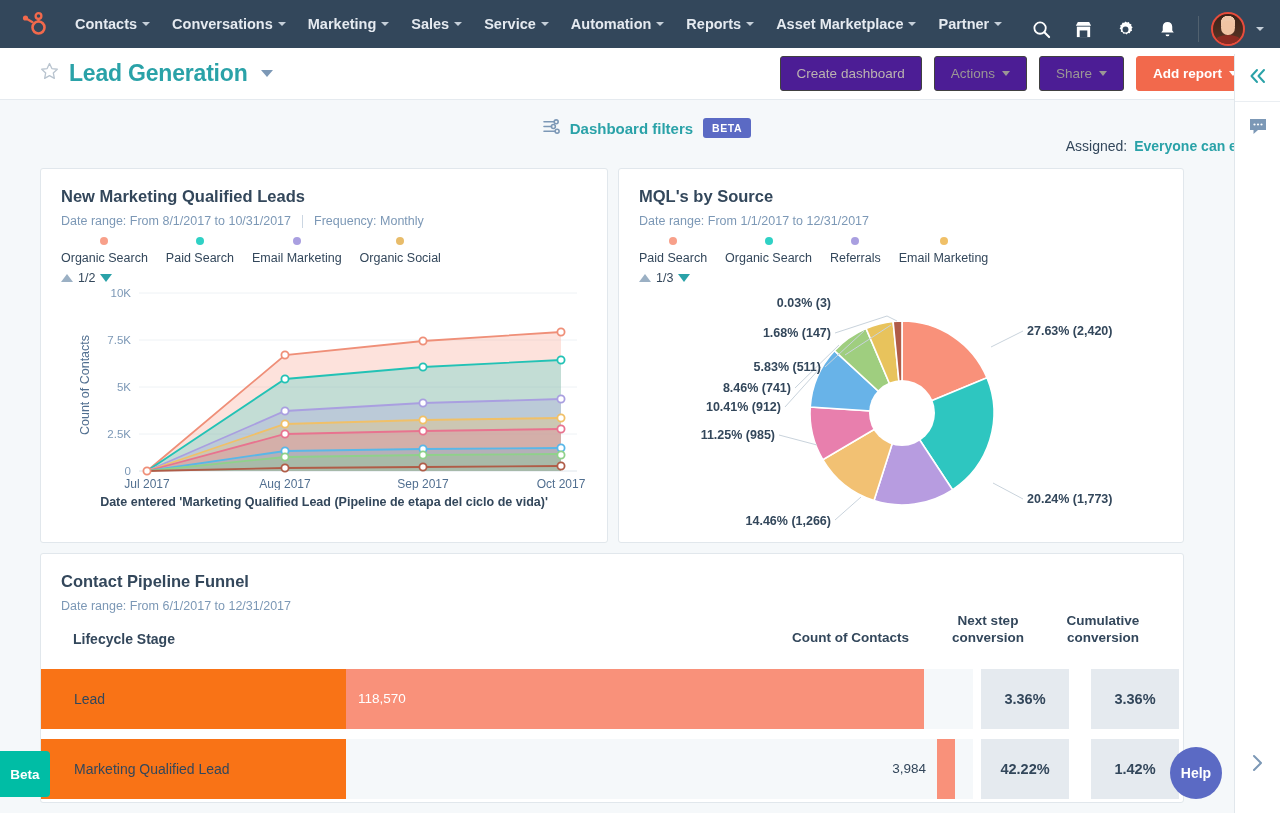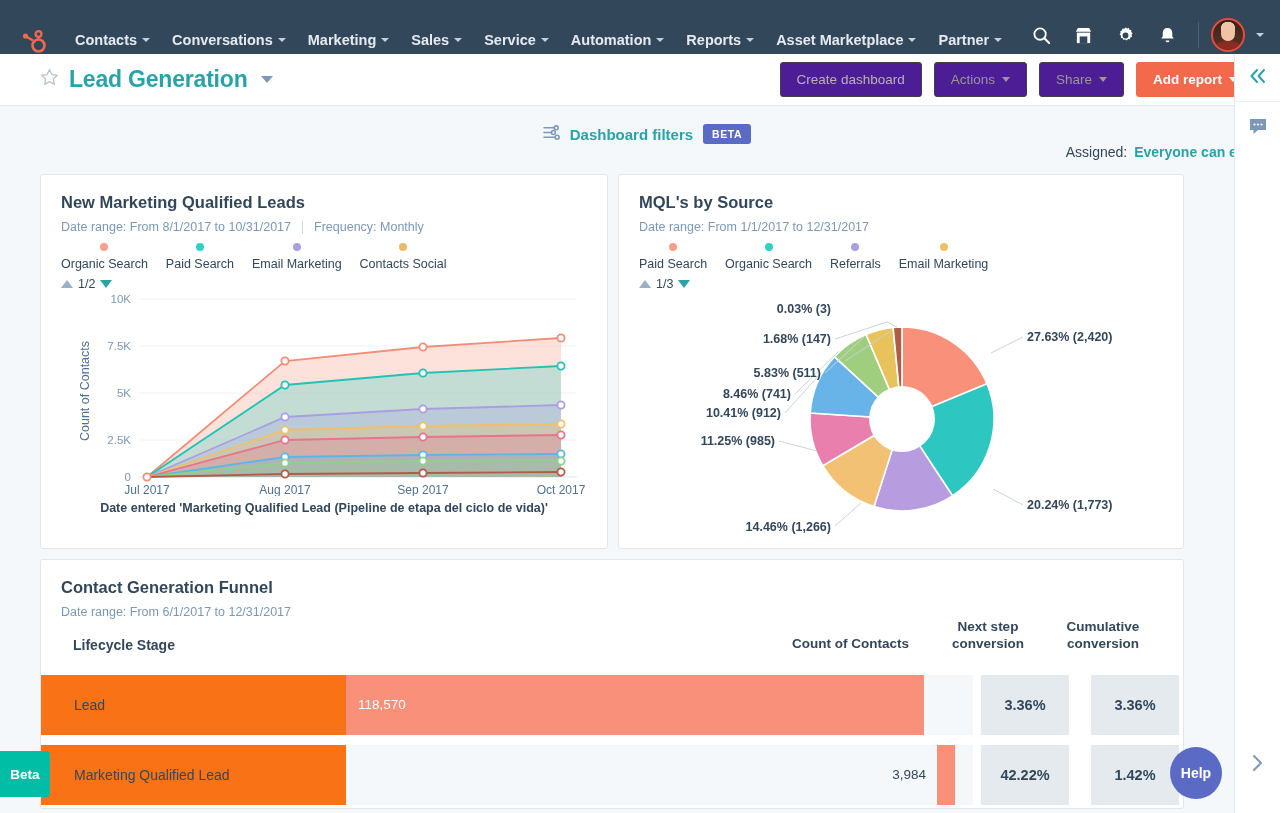--- a/index.html
+++ b/index.html
@@ -4,21 +4,21 @@
 <style>
   * { box-sizing: border-box; margin: 0; padding: 0; }
   html, body {
     width: 1280px; height: 813px;
     font-family: "Liberation Sans", sans-serif;
     background: #f5f8fa; overflow: hidden;
   }
 
   
   .topnav {
-    height: 54px; background: #33475b; display: flex; align-items: flex-end;
+    height: 48px; background: #33475b; display: flex; align-items: flex-start;
     padding: 10px 16px 0 12px; position: relative;
   }
   .hs-logo { width: 42px; display: flex; align-items: center; justify-content: center; }
   .hs-logo svg { display: block; }
   .nav-items { display: flex; align-items: center; gap: 0; margin-left: 10px; }
   .nav-item {
     color: #e5eaf0; font-size: 14.5px; font-weight: 600; padding: 6px 11px;
     display: flex; align-items: center; gap: 5px; cursor: pointer; white-space: nowrap;
   }
   .caret-down {
@@ -329,21 +329,21 @@
         <div class="legend-item">
           <i class="dot" style="background:#2fd1c5"></i>
           <span>Paid Search</span>
         </div>
         <div class="legend-item">
           <i class="dot" style="background:#a99fe0"></i>
           <span>Email Marketing</span>
         </div>
         <div class="legend-item">
           <i class="dot" style="background:#e8bc6a"></i>
-          <span>Contacts Social</span>
+          <span>Organic Social</span>
         </div>
       </div>
       <div class="pager">
         <i class="tri-up"></i>
         <span>1/2</span>
         <i class="tri-dn"></i>
       </div>
 
       <div class="chart-area">
         <svg width="528" height="205" viewBox="0 0 528 205">
@@ -481,21 +481,21 @@
           <text class="donut-label" x="192" y="240" text-anchor="end">14.46% (1,266)</text>
           <text class="donut-label" x="388" y="50" text-anchor="start">27.63% (2,420)</text>
           <text class="donut-label" x="388" y="218" text-anchor="start">20.24% (1,773)</text>
         </svg>
       </div>
     </div>
   </div>
 
   <div class="card" style="width:1144px;height:250px;margin-top:10px;padding-left:0;padding-right:0;padding-top:18px;">
     <div style="padding:0 20px;">
-      <div class="card-title">Contact Generation Funnel</div>
+      <div class="card-title">Contact Pipeline Funnel</div>
       <div class="card-meta">
         <span>Date range: From 6/1/2017 to 12/31/2017</span>
       </div>
       <div class="funnel-head">
         <div class="funnel-stage-label">Lifecycle Stage</div>
         <div class="funnel-cols">
           <div class="fcol c1">Count of Contacts</div>
           <div class="fcol c2">Next step conversion</div>
           <div class="fcol c3">Cumulative conversion</div>
         </div>

